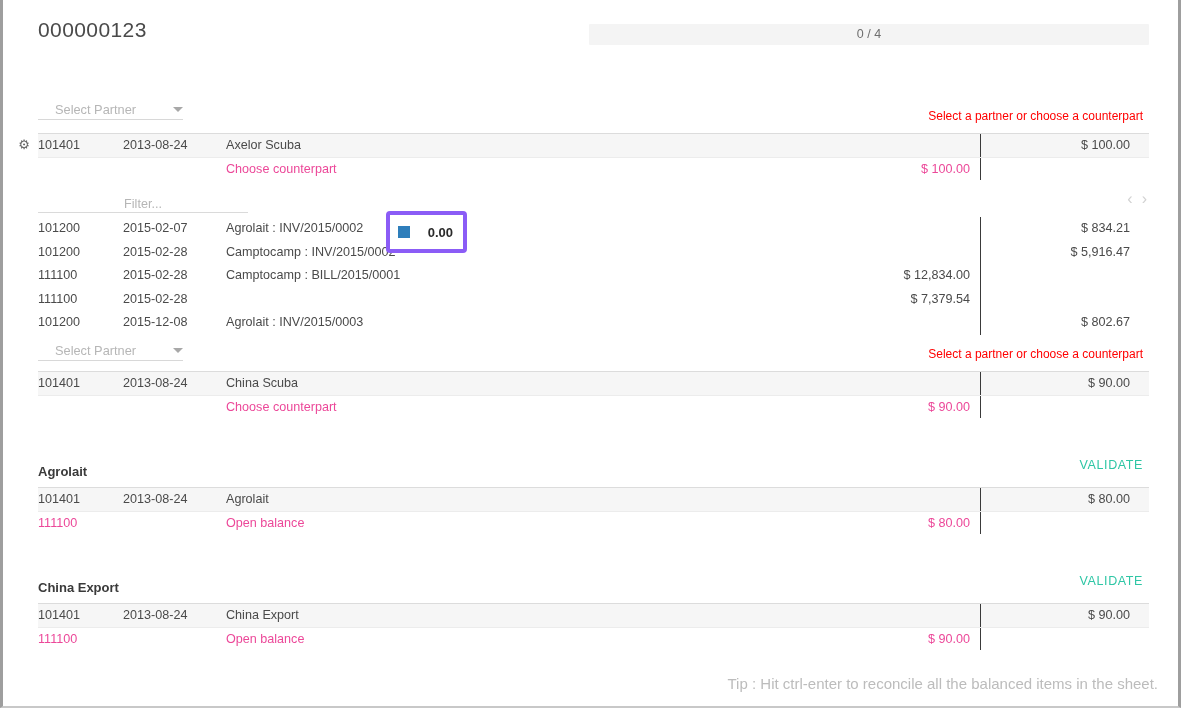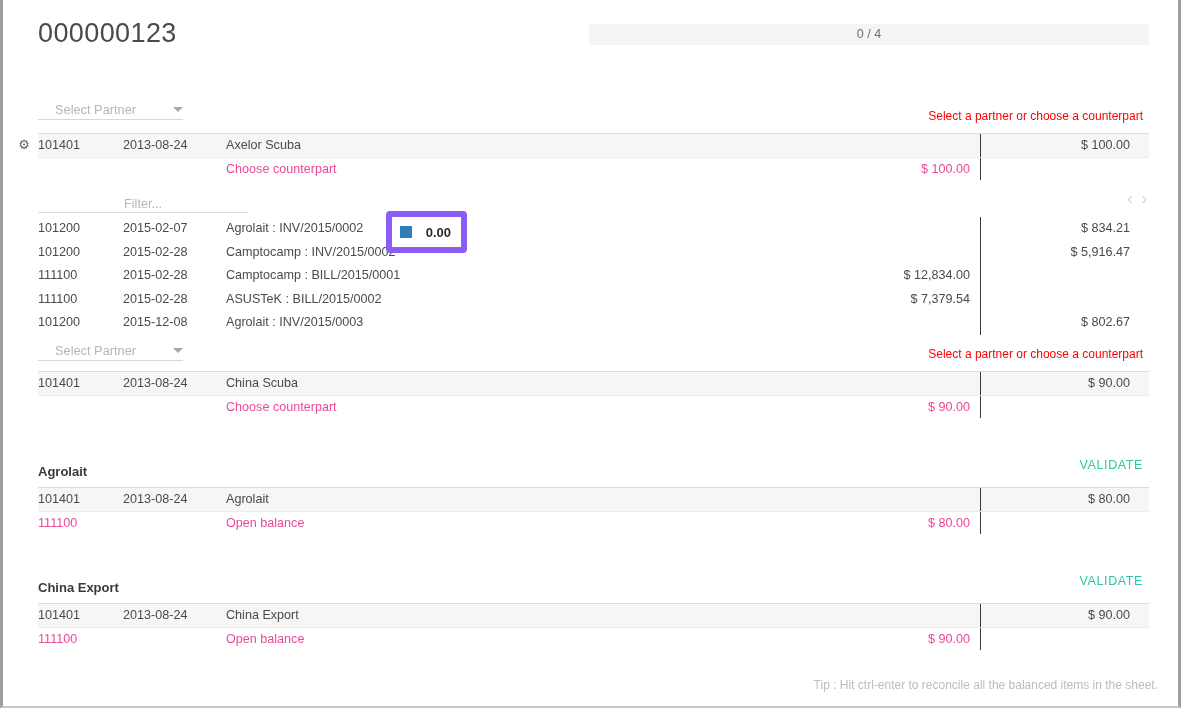--- a/index.html
+++ b/index.html
@@ -22,21 +22,21 @@
   
   .header {
     position: absolute;
     left: 0; top: 0;
     width: 100%;
     height: 70px;
   }
   .doc-title {
     position: absolute;
     left: 35px; top: 18px;
-    font-size: 27px;
+    font-size: 21px;
     color: #4a4a4a;
     letter-spacing: 0.4px;
     font-weight: 400;
   }
   .progress-bar {
     position: absolute;
     left: 586px; top: 24px;
     width: 560px; height: 21px;
     background: #f4f4f4;
     border-radius: 1px;
@@ -162,21 +162,21 @@
     cursor: pointer;
     user-select: none;
   }
 
   
   .amount-popup {
     position: absolute;
     left: 383px; top: 211px;
     width: 81px; height: 42px;
     background: #ffffff;
-    border: 6px solid #8b5cf6;
+    border: 4px solid #8b5cf6;
     border-radius: 4px;
     display: flex;
     align-items: center;
     padding: 0 8px;
     z-index: 40;
   }
   .amount-popup .swatch {
     width: 12px; height: 12px;
     background: #2e7ebb;
     flex: 0 0 auto;
@@ -187,21 +187,21 @@
     font-size: 13px;
     font-weight: bold;
     color: #2a2a2a;
     padding-right: 2px;
   }
 
   
   .tip {
     position: absolute;
     right: 20px; bottom: 14px;
-    font-size: 12px;
+    font-size: 15px;
     color: #bcbcbc;
   }
 </style>
 </head>
 <body>
 
 <div id="app">
 
   <div class="header">
     <div class="doc-title">000000123</div>
@@ -255,21 +255,20 @@
           <div class="c-acct">111100</div>
           <div class="c-date">2015-02-28</div>
           <div class="c-label">Camptocamp : BILL/2015/0001</div>
           <div class="c-debit">$ 12,834.00</div>
           <div class="divider-v"></div>
           <div class="c-credit"></div>
         </div>
         <div class="line-row" style="border-top: none;">
           <div class="c-acct">111100</div>
           <div class="c-date">2015-02-28</div>
-          <div class="c-label">ASUSTeK : BILL/2015/0002</div>
           <div class="c-debit">$ 7,379.54</div>
           <div class="divider-v"></div>
           <div class="c-credit"></div>
         </div>
         <div class="line-row" style="border-top: none;">
           <div class="c-acct">101200</div>
           <div class="c-date">2015-12-08</div>
           <div class="c-label">Agrolait : INV/2015/0003</div>
           <div class="c-debit"></div>
           <div class="divider-v"></div>

